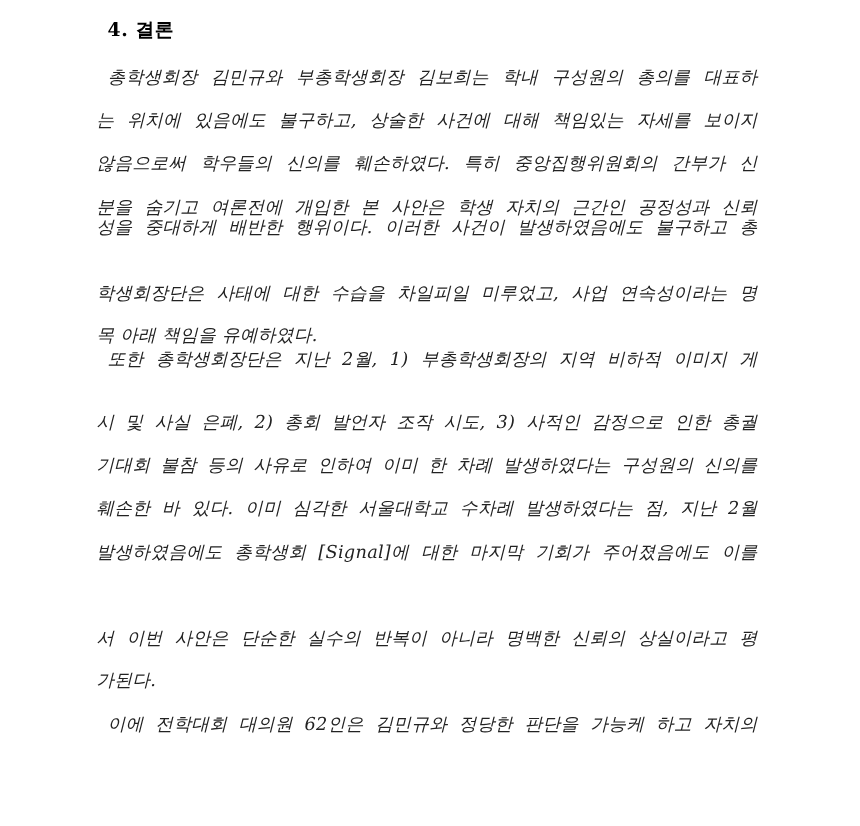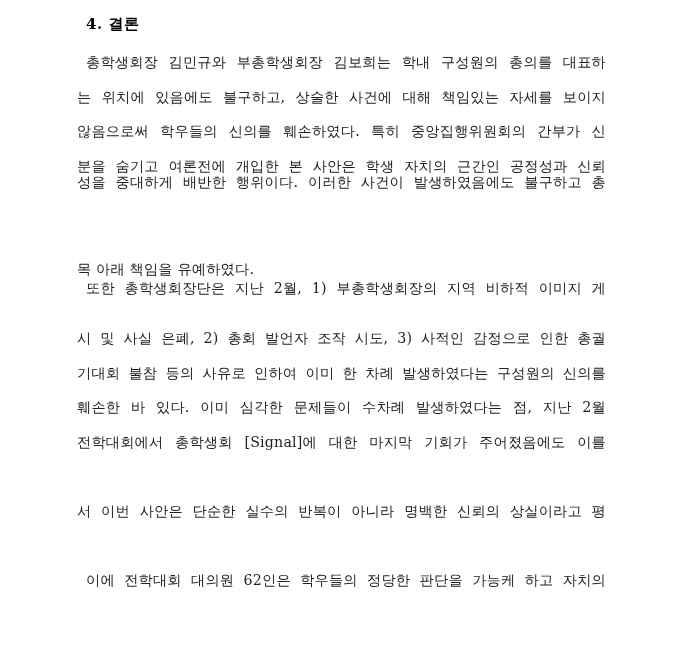--- a/index.html
+++ b/index.html
@@ -14,38 +14,41 @@
     font-size: 15px; font-weight: bold; color: #000;
     font-family: "DejaVu Serif", "Liberation Serif", serif;
     letter-spacing: 0.5px;
   }
   .line {
     position: absolute; left: 77px; width: 529px;
     font-size: 14.2px; line-height: 20px; height: 20px;
     white-space: nowrap; text-align: justify; text-align-last: justify;
     color: #222;
     letter-spacing: 0.2px;
+    font-style: italic;
   }
   .line.indent { left: 86px; width: 520px; }
   .line.last { text-align-last: left; }
 </style>
 </head>
 <body>
 
 <div class="page">
   <div class="heading">4. 결론</div>
 
   <div class="line indent" style="top:52px">총학생회장 김민규와 부총학생회장 김보희는 학내 구성원의 총의를 대표하</div>
   <div class="line" style="top:87px">는 위치에 있음에도 불구하고, 상술한 사건에 대해 책임있는 자세를 보이지</div>
   <div class="line" style="top:156px">분을 숨기고 여론전에 개입한 본 사안은 학생 자치의 근간인 공정성과 신뢰</div>
   <div class="line" style="top:121px">않음으로써 학우들의 신의를 훼손하였다. 특히 중앙집행위원회의 간부가 신</div>
   <div class="line" style="top:172px">성을 중대하게 배반한 행위이다. 이러한 사건이 발생하였음에도 불구하고 총</div>
+  <div class="line" style="top:225px">학생회장단은 사태에 대한 수습을 차일피일 미루었고, 사업 연속성이라는 명</div>
   <div class="line last" style="top:259px">목 아래 책임을 유예하였다.</div>
 
   <div class="line indent" style="top:278px">또한 총학생회장단은 지난 2월, 1) 부총학생회장의 지역 비하적 이미지 게</div>
   <div class="line" style="top:328px">시 및 사실 은폐, 2) 총회 발언자 조작 시도, 3) 사적인 감정으로 인한 총궐</div>
   <div class="line" style="top:363px">기대회 불참 등의 사유로 인하여 이미 한 차례 발생하였다는 구성원의 신의를</div>
-  <div class="line" style="top:397px">훼손한 바 있다. 이미 심각한 문제들이 수차례 발생하였다는 점, 지난 2월</div>
-  <div class="line" style="top:432px">전학대회에서 총학생회 [Signal]에 대한 마지막 기회가 주어졌음에도 이를</div>
+  <div class="line" style="top:397px">훼손한 바 있다. 이미 심각한 서울대학교 수차례 발생하였다는 점, 지난 2월</div>
+  <div class="line" style="top:432px">발생하였음에도 총학생회 [Signal]에 대한 마지막 기회가 주어졌음에도 이를</div>
   <div class="line" style="top:501px">서 이번 사안은 단순한 실수의 반복이 아니라 명백한 신뢰의 상실이라고 평</div>
+  <div class="line last" style="top:535px">가된다.</div>
 
-  <div class="line indent" style="top:570px">이에 전학대회 대의원 62인은 학우들의 정당한 판단을 가능케 하고 자치의</div>
+  <div class="line indent" style="top:570px">이에 전학대회 대의원 62인은 김민규와 정당한 판단을 가능케 하고 자치의</div>
 </div>
 
 </body></html>

